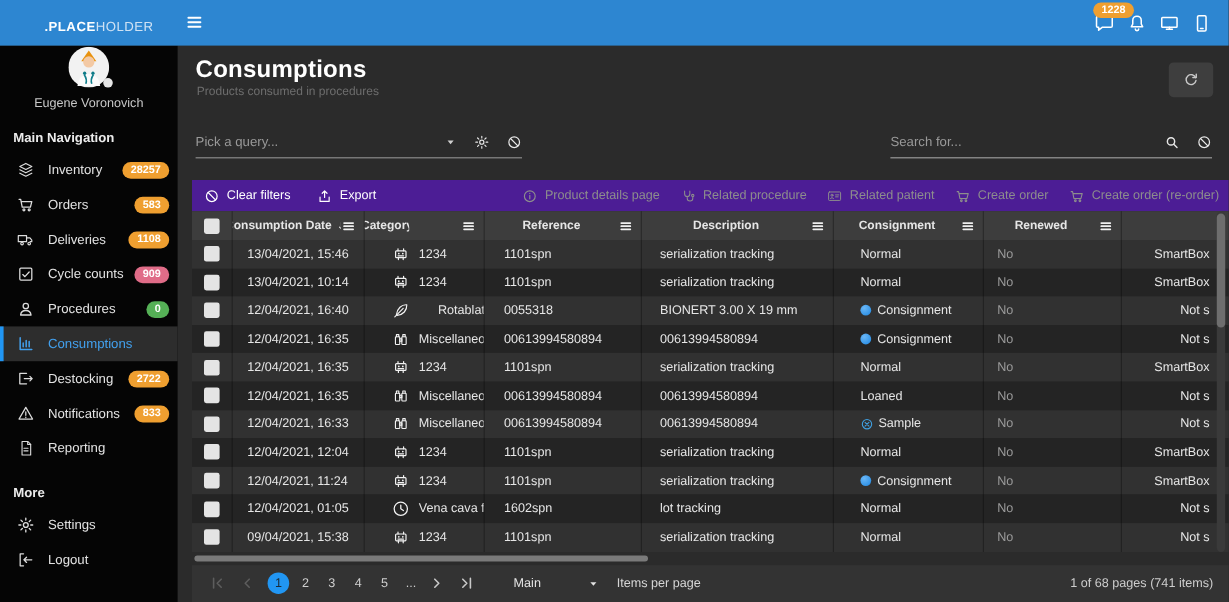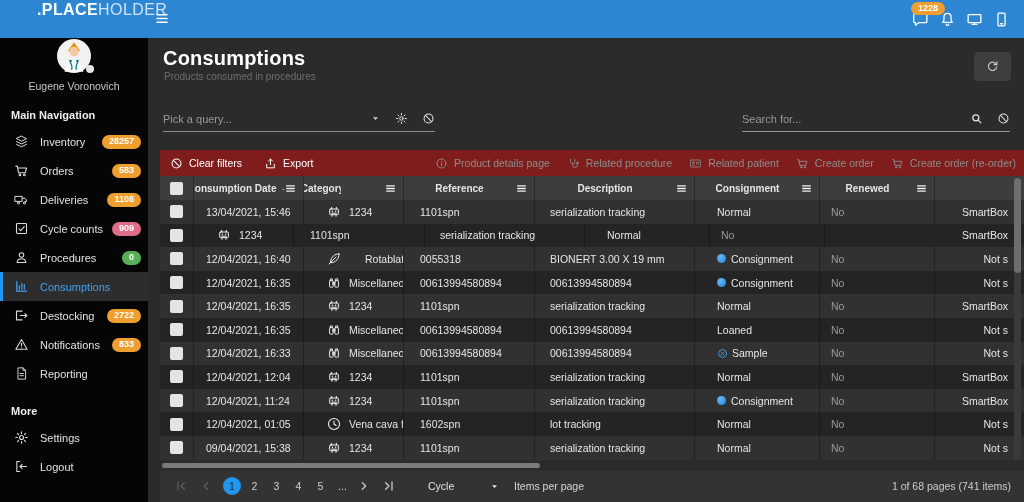--- a/index.html
+++ b/index.html
@@ -3,21 +3,21 @@
 <meta charset="utf-8">
 <style>
   *{box-sizing:border-box;margin:0;padding:0}
   html,body{width:1024px;height:502px;overflow:hidden}
   body{background:#2b2b2b;font-family:"Liberation Sans",sans-serif}
   svg{display:block;width:100%;height:100%}
   .app{position:relative;width:1024px;height:502px;overflow:hidden}
 
   
   .topbar{position:absolute;left:0;top:0;width:1024px;height:38px;background:#2d86d1;z-index:6}
-  .brand{position:absolute;left:37px;top:1px;font-size:16px;color:#fff;letter-spacing:.4px;white-space:nowrap}
+  .brand{position:absolute;left:37px;top:17px;font-size:11px;color:#fff;letter-spacing:.4px;white-space:nowrap}
   .brand .bold{font-weight:700}
   .brand .rest{color:#cfe2f4}
   .hamburger{position:absolute;left:153px;top:11px;width:18px;height:15px;background:none;border:none;color:#fff;cursor:pointer;padding:0}
   .top-icons{position:absolute;right:14px;top:11px;display:flex;gap:10px;color:#fff}
   .top-icon{width:17px;height:17px;position:relative;cursor:pointer}
   .top-badge{position:absolute;top:-9px;left:-1px;background:#ef9f30;color:#fff;font-size:9px;font-weight:700;padding:2px 7px;border-radius:9px;line-height:1;white-space:nowrap}
 
   
   .sidebar{position:absolute;left:0;top:38px;width:148px;bottom:0;background:#050505;color:#e2e2e2;z-index:5}
   .avatar{width:34px;height:34px;margin:1px auto 0;position:relative;border-radius:50%}
@@ -38,21 +38,21 @@
   .refresh-btn .i{width:15px;height:15px}
 
   .query-select{position:absolute;left:15px;top:68px;width:272px;height:26px;border-bottom:1px solid #8b8b8b;display:flex;align-items:center;cursor:pointer}
   .ph{color:#999;font-size:11px;flex:1}
   .qicon{width:13px;height:13px;color:#e8e8e8;margin-left:14px;cursor:pointer;flex:none}
   .qcaret{width:11px;height:11px;color:#cfcfcf;flex:none;cursor:pointer}
   .search-box{position:absolute;right:14px;top:68px;width:268px;height:26px;border-bottom:1px solid #9a9a9a;display:flex;align-items:center}
 
   
   .grid{position:absolute;left:12px;top:112px;width:864px}
-  .toolbar{height:26px;background:#7f1d1d;display:flex;align-items:center;font-size:10.5px}
+  .toolbar{height:26px;background:#4c1d95;display:flex;align-items:center;font-size:10.5px}
   .tb-left{display:flex;gap:22px;padding-left:10px}
   .tb-right{margin-left:auto;display:flex;gap:17px;padding-right:8px}
   .tbtn{display:flex;align-items:center;gap:6px;color:#fff;background:none;border:none;font-size:10.5px;cursor:pointer;font-family:inherit;white-space:nowrap;padding:0}
   .tb-right .tbtn{color:#8d8d8d}
   .tbtn .i{width:13px;height:13px;flex:none}
 
   .thead{height:24px;background:#3d3d3d;display:flex;font-size:10px;color:#e6e6e6}
   .th{display:flex;align-items:center;border-right:1px solid #2b2b2b;font-weight:700;flex:none}
   .th-mid{flex:1;display:flex;align-items:center;justify-content:center;gap:3px;overflow:hidden;white-space:nowrap}
   .micon{width:13px;height:13px;margin-right:6px;color:#efefef;flex:none;cursor:pointer}
@@ -494,20 +494,23 @@
               <span>No</span>
             </div>
             <div class="td c-storage">
               <span>SmartBox</span>
             </div>
           </div>
           <div class="tr">
             <div class="cbcell">
               <span class="cb"></span>
             </div>
+            <div class="td c-date" style="width: 110px;">
+              <span>13/04/2021, 10:14</span>
+            </div>
             <div class="td c-cat" style="width: 100px;">
               <span class="cicon">
                 <svg viewBox="0 0 24 24" fill="none" stroke="currentColor" stroke-width="1.5" stroke-linecap="round" stroke-linejoin="round">
                   <rect x="5.5" y="7.5" width="13" height="8.5" rx="1.2"></rect>
                   <circle cx="9.5" cy="11" r="1.1" fill="currentColor" stroke="none"></circle>
                   <circle cx="14.5" cy="11" r="1.1" fill="currentColor" stroke="none"></circle>
                   <path d="M8.5 7.5V5M15.5 7.5V5M9 16v2.5M15 16v2.5M8.5 13.8h7"></path>
                 </svg>
               </span>
               <span>1234</span>
@@ -866,21 +869,21 @@
             <svg viewBox="0 0 24 24" fill="none" stroke="currentColor" stroke-width="2" stroke-linecap="round" stroke-linejoin="round">
               <path d="M9.5 7l5 5-5 5"></path>
             </svg>
           </span>
         <span class="pgnav">
             <svg viewBox="0 0 24 24" fill="none" stroke="currentColor" stroke-width="2" stroke-linecap="round" stroke-linejoin="round">
               <path d="M16.5 6v12M7 7l5 5-5 5"></path>
             </svg>
           </span>
         <span class="pp-select">
-          <span>Cycle</span>
+          <span>Main</span>
           <span class="pp-caret">
               <svg viewBox="0 0 24 24">
                 <path d="M6.5 9h11L12 15.5z" fill="currentColor"></path>
               </svg>
             </span>
         </span>
         <span class="pp-label">Items per page</span>
         <span class="pg-summary">1 of 68 pages (741 items)</span>
       </div>
     </div>

